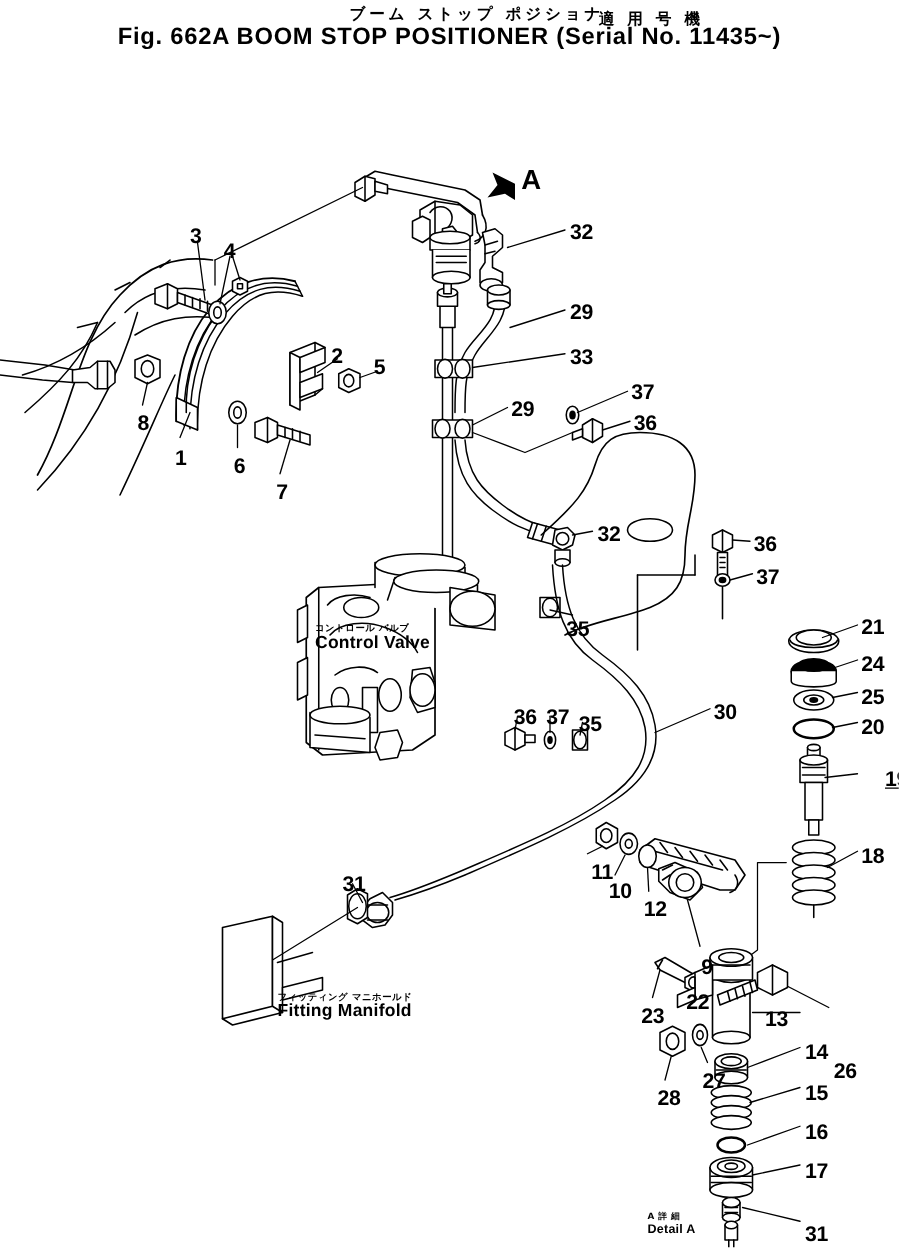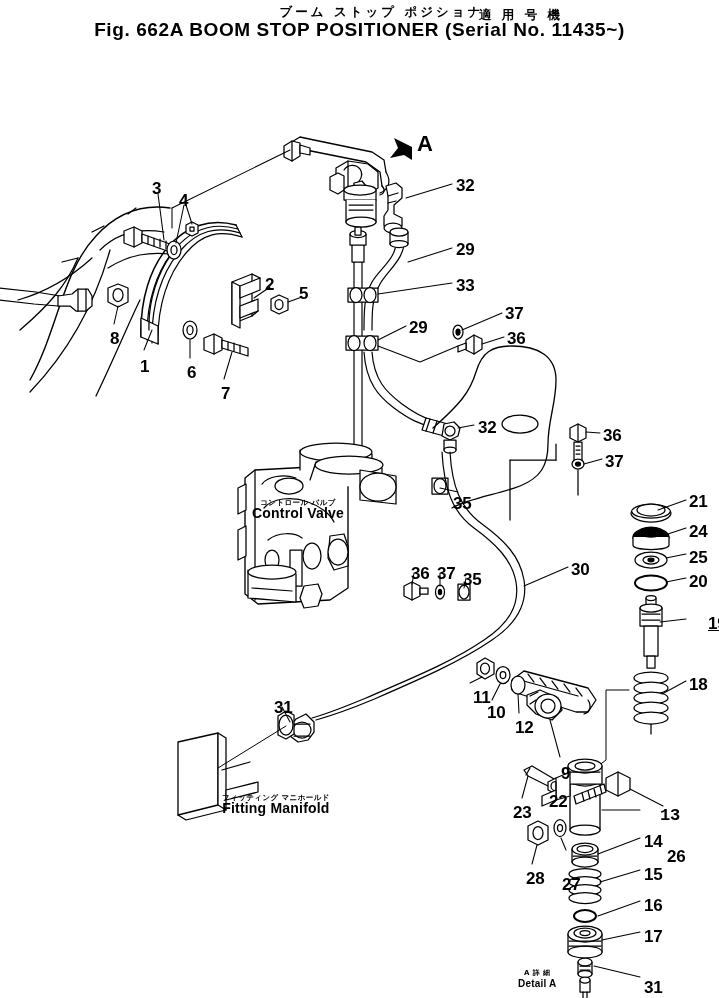--- a/index.html
+++ b/index.html
@@ -43,21 +43,21 @@
     font-size:17px;font-weight:700;line-height:17px;
     color:#000;white-space:nowrap;
     letter-spacing:-0.3px;
   }
   .bigA{
     position:absolute;
     font-family:"Liberation Sans", sans-serif;
     font-size:22px;font-weight:700;line-height:22px;
   }
   
-  .lbl{position:absolute;white-space:nowrap;text-align:center;}
+  .lbl{position:absolute;white-space:nowrap;}
   .lbl .jp{
     font-family:"DejaVu Sans", sans-serif;
     font-size:7.5px;font-weight:bold;line-height:9px;letter-spacing:0.4px;
     display:block;
   }
   .lbl .en{
     font-family:"Liberation Sans", sans-serif;
     font-size:14px;font-weight:bold;line-height:12px;letter-spacing:0.2px;
     display:block;
   }
@@ -585,35 +585,35 @@
       <div class="num" style="left: 152px; top: 180px;">3</div>
       <div class="num" style="left: 179px; top: 192px;">4</div>
       <div class="num" style="left: 299px; top: 285px;">5</div>
       <div class="num" style="left: 187px; top: 364px;">6</div>
       <div class="num" style="left: 221px; top: 385px;">7</div>
       <div class="num" style="left: 110px; top: 330px;">8</div>
       <div class="num" style="left: 561px; top: 765px;">9</div>
       <div class="num" style="left: 487px; top: 704px;">10</div>
       <div class="num" style="left: 463px; top: 689px; margin-left: 10px;">11</div>
       <div class="num" style="left: 515px; top: 719px;">12</div>
-      <div class="num" style="left: 660px; top: 807px; font-family: Liberation Mono, monospace;">13</div>
+      <div class="num" style="left: 612px; top: 807px;">13</div>
       <div class="num" style="left: 644px; top: 833px;">14</div>
       <div class="num" style="left: 644px; top: 866px;">15</div>
       <div class="num" style="left: 644px; top: 897px;">16</div>
       <div class="num" style="left: 644px; top: 928px;">17</div>
       <div class="num" style="left: 689px; top: 676px;">18</div>
       <div class="num" style="left: 708px; top: 615px; text-decoration: underline;">19</div>
       <div class="num" style="left: 689px; top: 573px;">20</div>
       <div class="num" style="left: 689px; top: 493px;">21</div>
       <div class="num" style="left: 549px; top: 793px;">22</div>
       <div class="num" style="left: 513px; top: 804px;">23</div>
       <div class="num" style="left: 689px; top: 523px;">24</div>
       <div class="num" style="left: 689px; top: 549px;">25</div>
       <div class="num" style="left: 667px; top: 803px; margin-top: 45px;">26</div>
-      <div class="num" style="left: 562px; top: 856px; margin-top: 20px;">27</div>
+      <div class="num" style="left: 562px; top: 856px;">27</div>
       <div class="num" style="left: 526px; top: 870px;">28</div>
       <div class="num" style="left: 456px; top: 241px;">29</div>
       <div class="num" style="left: 571px; top: 561px;">30</div>
       <div class="num" style="left: 274px; top: 699px;">31</div>
       <div class="num" style="left: 644px; top: 979px;">31</div>
       <div class="num" style="left: 456px; top: 177px;">32</div>
       <div class="num" style="left: 478px; top: 419px;">32</div>
       <div class="num" style="left: 456px; top: 277px;">33</div>
       <div class="num" style="left: 409px; top: 319px;">29</div>
       <div class="num" style="left: 453px; top: 495px;">35</div>

